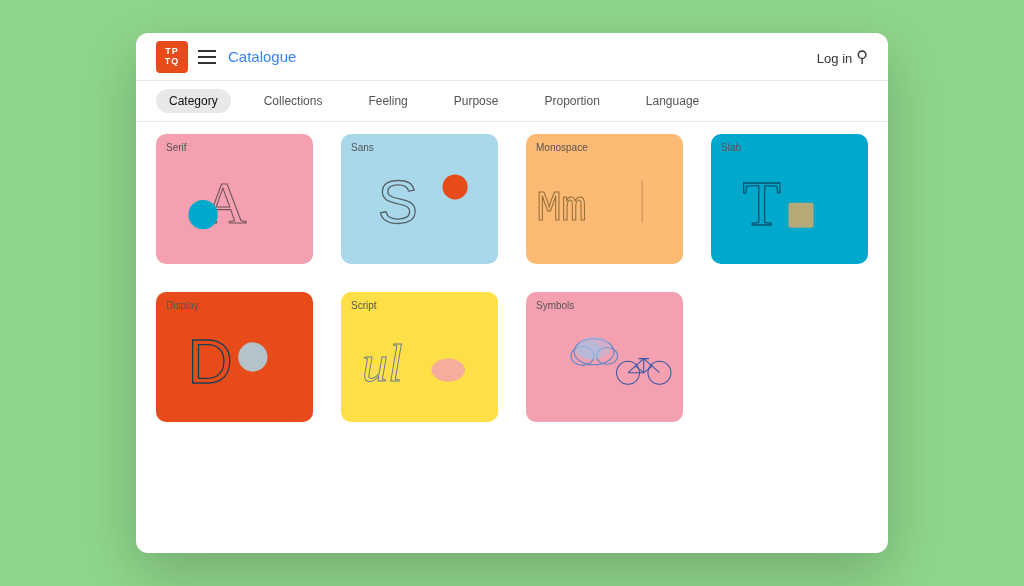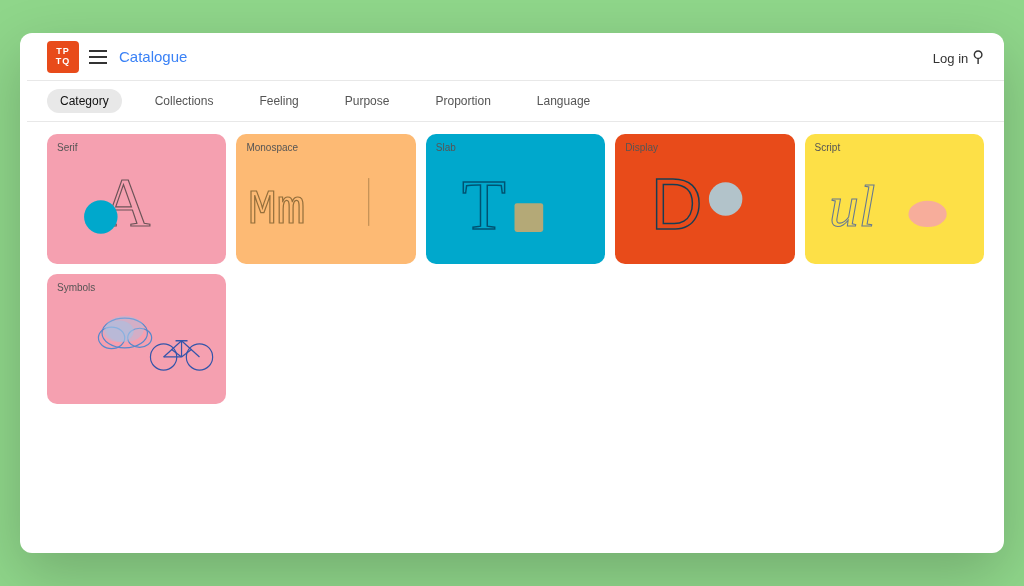--- a/index.html
+++ b/index.html
@@ -7,29 +7,28 @@
     body {
       background: #8fd68a;
       display: flex;
       align-items: center;
       justify-content: center;
       height: 100vh;
       font-family: -apple-system, BlinkMacSystemFont, 'Segoe UI', Helvetica, Arial, sans-serif;
     }
 
     .browser-window {
-      width: 984px;
+      width: 752px;
       height: 520px;
       background: #fff;
       border-radius: 12px;
       box-shadow: 0 20px 60px rgba(0,0,0,0.2);
       overflow: hidden;
       display: flex;
       flex-direction: column;
-      padding-left: 7px;
     }
 
     
     .nav-bar {
       display: flex;
       align-items: center;
       padding: 0 20px;
       height: 48px;
       border-bottom: 1px solid #e8e8e8;
       flex-shrink: 0;
@@ -126,22 +125,22 @@
     
     .main-content {
       flex: 1;
       overflow-y: auto;
       padding: 12px 20px;
     }
 
     
     .category-grid {
       display: grid;
-      grid-template-columns: repeat(5, 1fr);
-      gap: 10px;
+      grid-template-columns: repeat(4, 1fr);
+      gap: 28px;
       margin-bottom: 14px;
     }
 
     .category-card {
       border-radius: 10px;
       height: 130px;
       position: relative;
       overflow: hidden;
       cursor: pointer;
     }
@@ -206,20 +205,27 @@
     <div class="category-grid">
 
       <div class="category-card card-serif">
         <span class="category-label">Serif</span>
         <svg viewBox="0 0 300 130" class="card-svg">
           <text x="90" y="110" font-size="115" font-family="Georgia, serif" fill="none" stroke="#333" stroke-width="2" opacity="0.7">A</text>
           <circle cx="90" cy="95" r="28" fill="#00a8cc"></circle>
         </svg>
       </div>
 
+      <div class="category-card card-sans">
+        <span class="category-label">Sans</span>
+        <svg viewBox="0 0 300 130" class="card-svg">
+          <text x="70" y="110" font-size="115" font-family="Arial, sans-serif" fill="none" stroke="#333" stroke-width="2.5" opacity="0.7">S</text>
+          <circle cx="218" cy="42" r="24" fill="#e84b1a"></circle>
+        </svg>
+      </div>
 
       <div class="category-card card-monospace">
         <span class="category-label">Monospace</span>
         <svg viewBox="0 0 300 130" class="card-svg">
           <text x="20" y="105" font-size="80" font-family="Courier New, monospace" fill="none" stroke="#7a5c2e" stroke-width="2" opacity="0.8">Mm</text>
           <line x1="222" y1="30" x2="222" y2="110" stroke="#7a5c2e" stroke-width="1.5" opacity="0.6"></line>
         </svg>
       </div>
 
       <div class="category-card card-slab">

